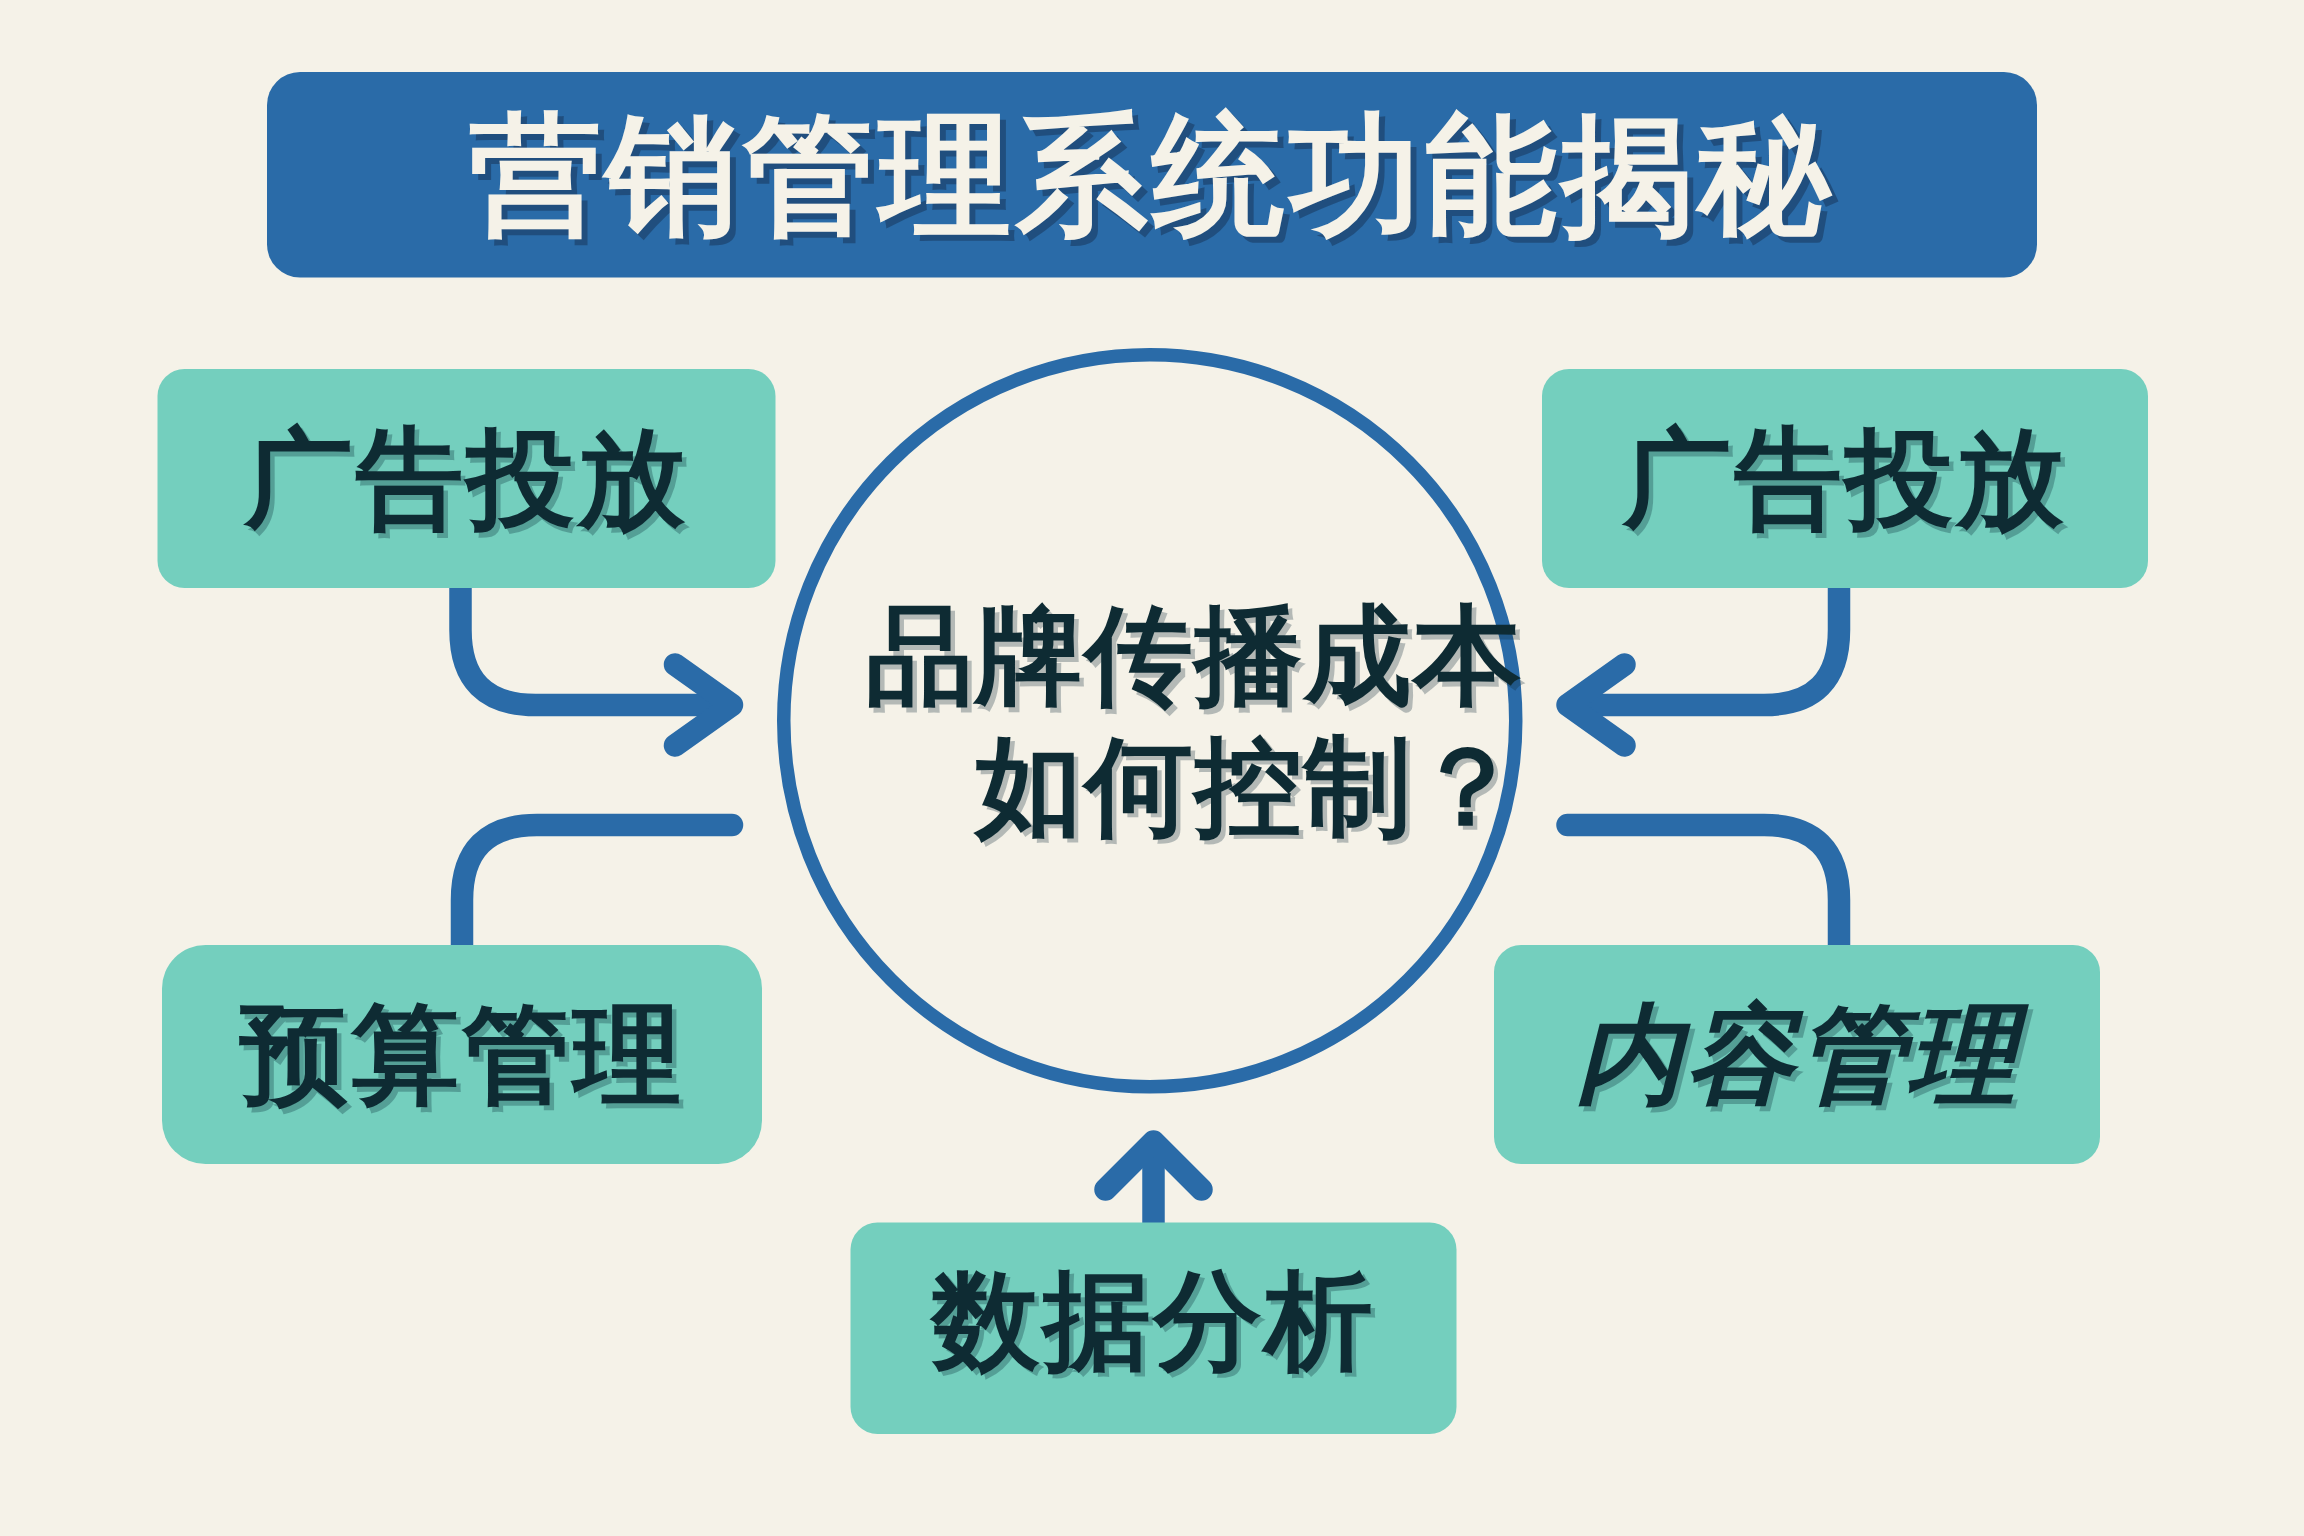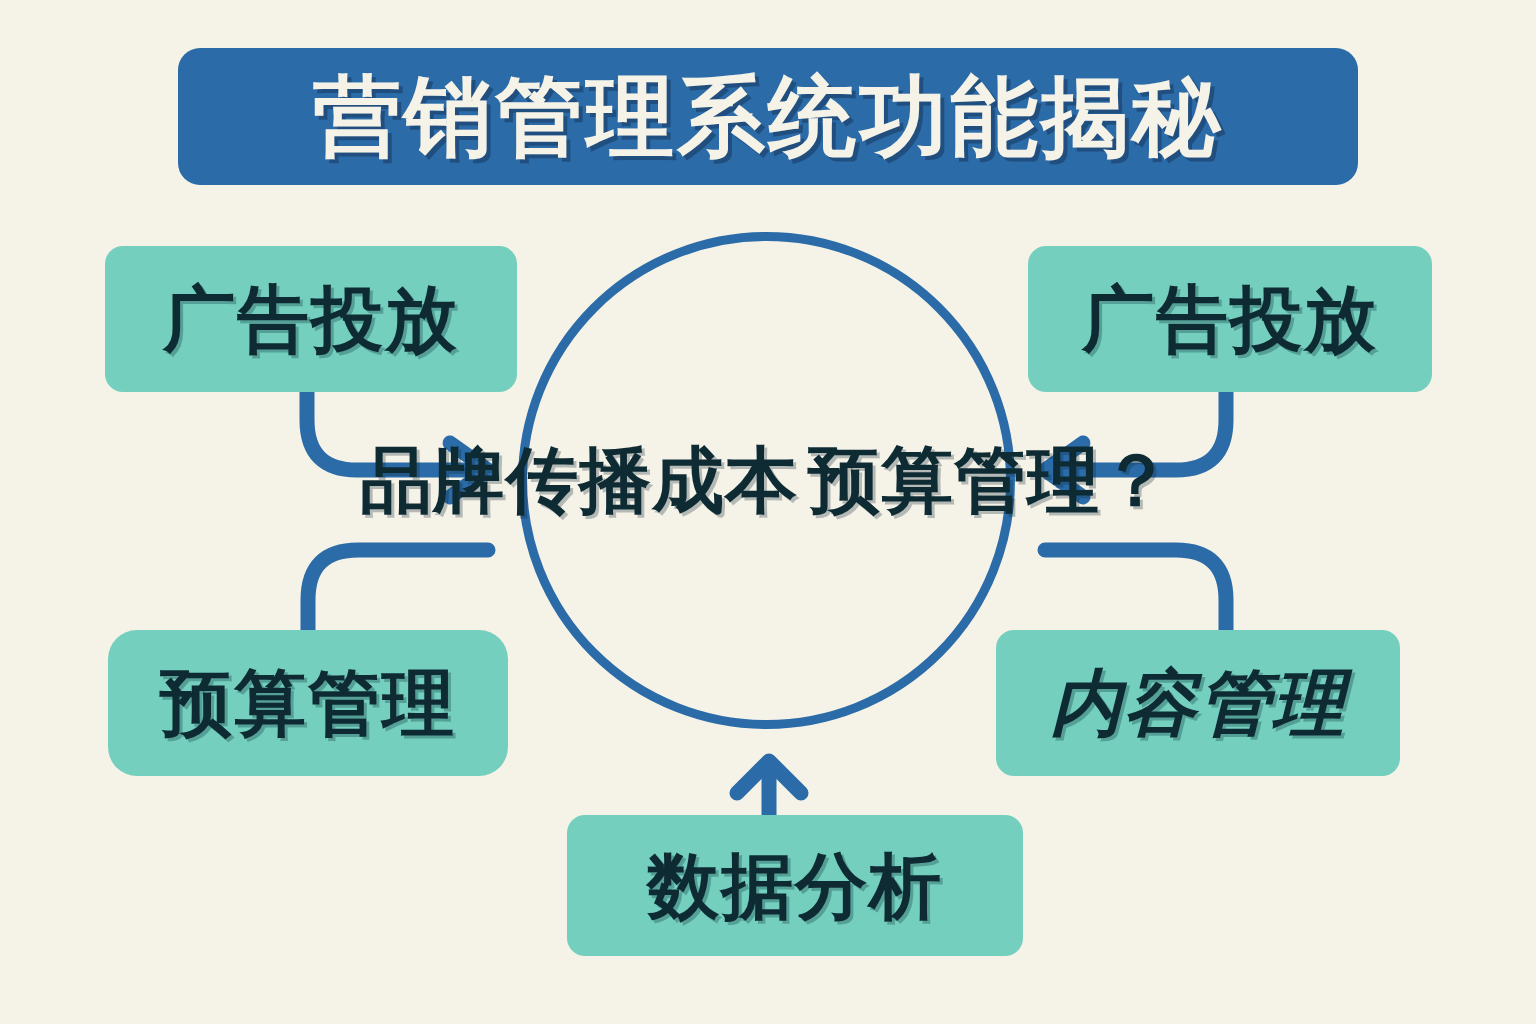--- a/index.html
+++ b/index.html
@@ -58,42 +58,43 @@
     letter-spacing: 2px;
     line-height: 1;
     white-space: nowrap;
     text-shadow: 3px 3px 0 rgba(10,50,60,0.30);
   }
 
   #box-ad         { left: 105px;  top: 246px; width: 412px; height: 146px; }
   #box-channel    { left: 1028px; top: 246px; width: 404px; height: 146px; }
   #box-budget     { left: 108px;  top: 630px; width: 400px; height: 146px; border-radius: 29px; }
   #box-content    { left: 996px; top: 630px; width: 404px; height: 146px; font-style: italic; }
-  #box-analytics  { left: 567px;  top: 815px; width: 456px; height: 141px; }
+  #box-analytics  { left: 567px;  top: 815px; width: 404px; height: 141px; font-family: Liberation Mono, monospace; }
 
   
   #center-circle {
     position: absolute;
     left: 518px;
     top: 232px;
     width: 497px;
     height: 497px;
     border: 9px solid #2A6BA8;
     border-radius: 50%;
     box-sizing: border-box;
     background: transparent;
   }
   #center-text {
     position: absolute;
     left: 518px;
     top: 232px;
     width: 497px;
     height: 497px;
     display: flex;
-    align-items: center;
+    flex-direction: column;
+    align-items: flex-end;
     justify-content: center;
     gap: 10px;
     pointer-events: none;
   }
   .center-line {
     font-size: 72px;
     font-weight: 700;
     color: #0E2B33;
     letter-spacing: 1px;
     line-height: 1.06;
@@ -149,21 +150,21 @@
 
     <g>
       <path class="conn" d="M 769 818 L 769 765"></path>
       <path class="conn" d="M 737 793 L 769 761 L 801 793"></path>
     </g>
   </svg>
 
   <div id="center-circle"></div>
   <div id="center-text">
     <div class="center-line">品牌传播成本</div>
-    <div class="center-line">预算管理？</div>
+    <div class="center-line">如何控制？</div>
   </div>
 
   <div class="feature-box" id="box-ad">
     <span class="feature-label">广告投放</span>
   </div>
 
   <div class="feature-box" id="box-channel">
     <span class="feature-label">广告投放</span>
   </div>
 

